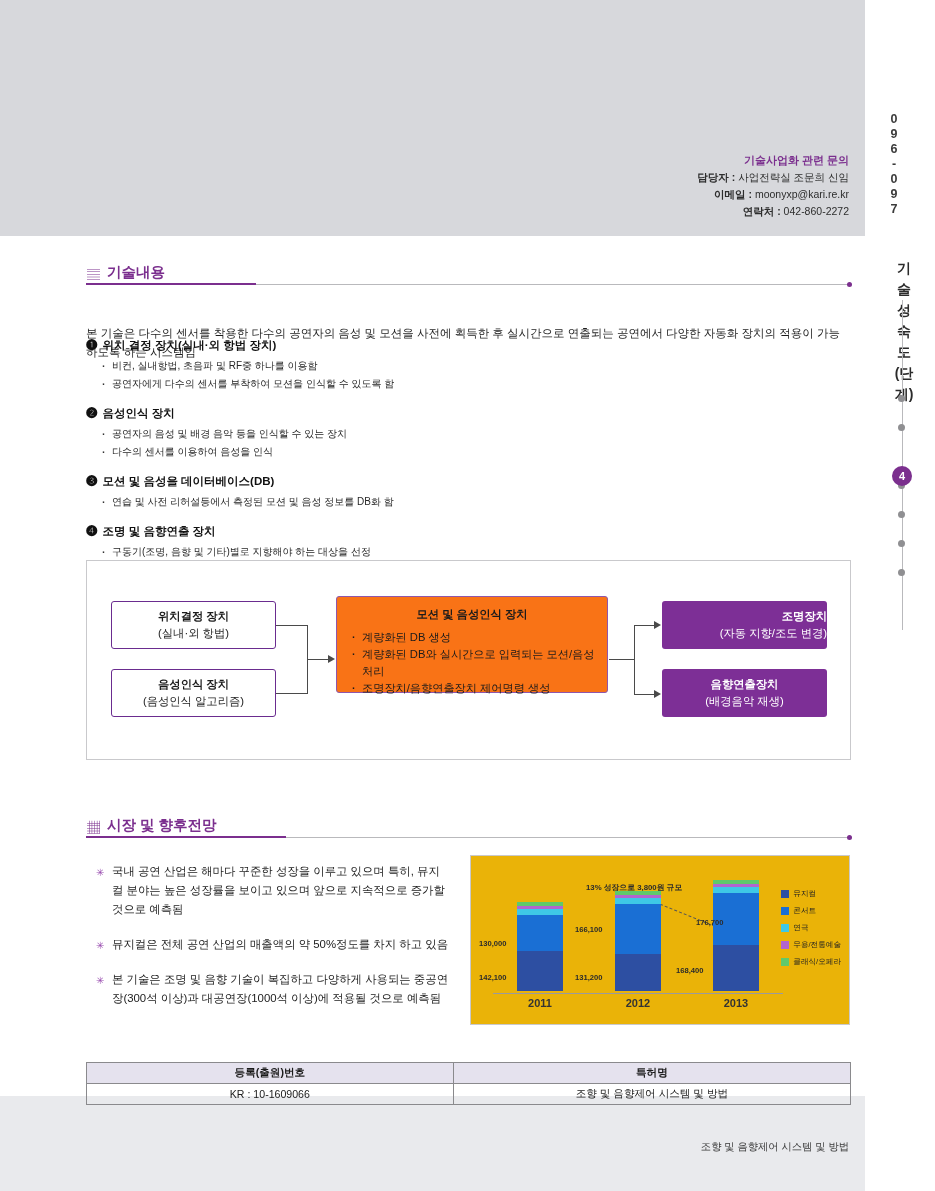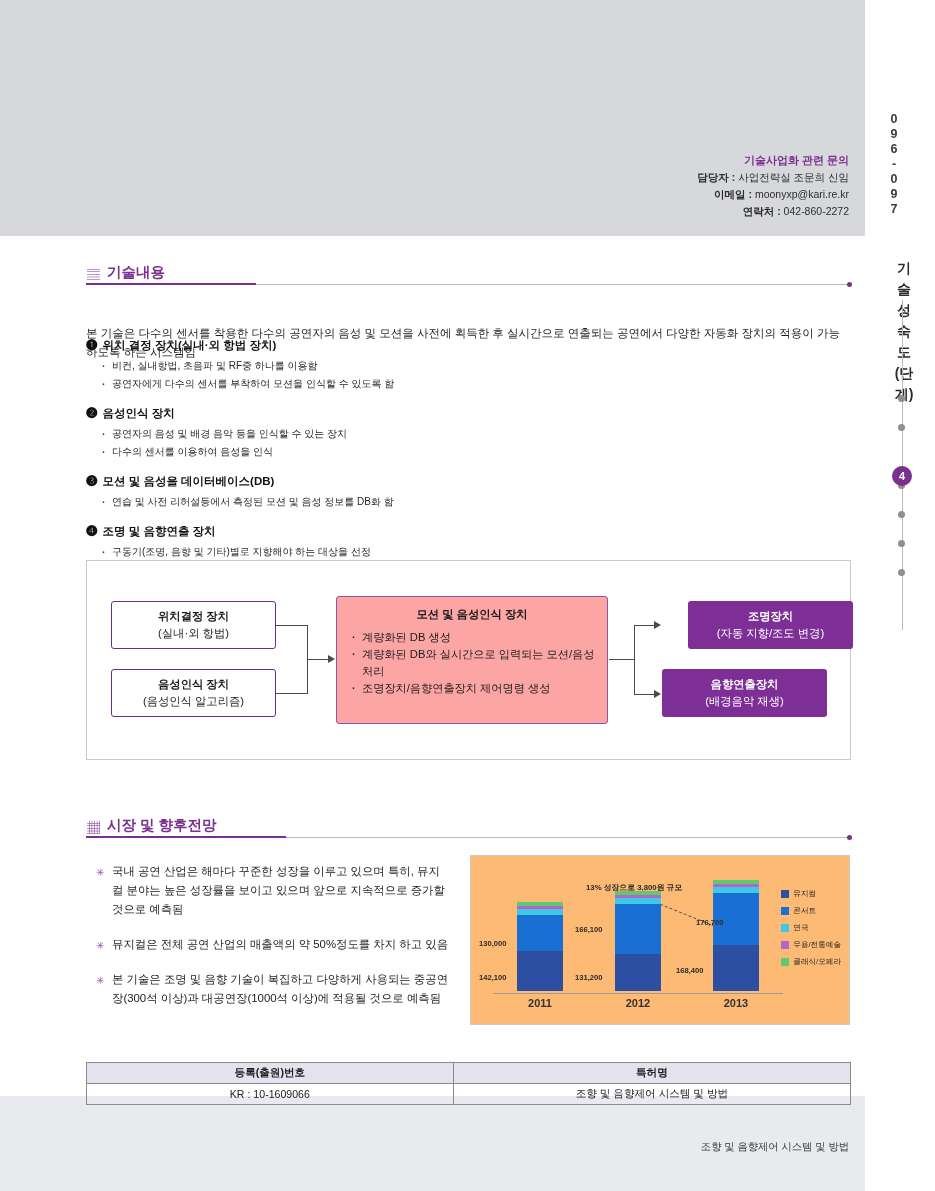--- a/index.html
+++ b/index.html
@@ -122,22 +122,22 @@
     position: absolute; border-radius: 3px;
     text-align: center; font-size: 11.3px; line-height: 17px;
   }
   .box .b-title { font-weight: bold; }
   .box-left {
     width: 165px; height: 48px; background: #fff; border: 1.6px solid #6a2c8f;
     display: flex; flex-direction: column; justify-content: center;
     color: #1b1b1b;
   }
   .box-center {
-    left: 249px; top: 35px; width: 272px; height: 128px;
-    background: #fca5a5; border: 1.6px solid #8e56ab;
+    left: 249px; top: 35px; width: 272px; height: 97px;
+    background: #f97316; border: 1.6px solid #8e56ab;
     color: #1b1b1b; text-align: left; padding: 9px 12px;
   }
   .box-center .b-title { text-align: center; margin-bottom: 6px; }
   .box-center ul { margin: 0; padding: 0; list-style: none; }
   .box-center ul li {
     position: relative; padding-left: 13px; line-height: 17px; font-size: 11.2px;
   }
   .box-center ul li:before {
     content: "·"; position: absolute; left: 2px; top: -2px; font-size: 15px;
   }
@@ -159,21 +159,21 @@
     position: relative; padding-left: 16px; margin-bottom: 16px;
     font-size: 11.4px; color: #222; line-height: 19px;
   }
   .m-item:before {
     content: "✳"; position: absolute; left: 0; top: 1px;
     color: #9a4fb0; font-size: 10px;
   }
   
   .chartbox {
     position: absolute; left: 470px; top: 855px; width: 380px; height: 170px;
-    border: 1px solid #c9c9cc; background: #fdba74;
+    border: 1px solid #c9c9cc; background: #eab308;
   }
   .chart-inner { position: absolute; inset: 0; }
   .axis-x {
     position: absolute; left: 22px; top: 137px; width: 290px; height: 1px;
     background: #9a9a9d;
   }
   .grp { position: absolute; bottom: 33px; width: 46px; }
   .seg { width: 100%; }
   .grp-label {
     position: absolute; top: 141px; width: 46px; text-align: center;
@@ -340,21 +340,21 @@
       </ul>
     </div>
 
     <div class="conn" style="left:522px; top:98px; width:26px; height:1.4px;"></div>
     <div class="conn" style="left:547px; top:64px; width:1.4px; height:70px;"></div>
     <div class="conn" style="left:547px; top:64px; width:21px; height:1.4px;"></div>
     <div class="conn" style="left:547px; top:133px; width:21px; height:1.4px;"></div>
     <div class="arrowhead" style="left:567px; top:60px;"></div>
     <div class="arrowhead" style="left:567px; top:129px;"></div>
 
-    <div class="box box-purple" style="left:601px; top:40px;">
+    <div class="box box-purple" style="left:575px; top:40px;text-align:right;">
       <span class="b-title">조명장치</span>
       <span>(자동 지향/조도 변경)</span>
     </div>
     <div class="box box-purple" style="left:575px; top:108px;">
       <span class="b-title">음향연출장치</span>
       <span>(배경음악 재생)</span>
     </div>
   </div>
 
   <div class="sec" style="left:86px; top:816px;">

